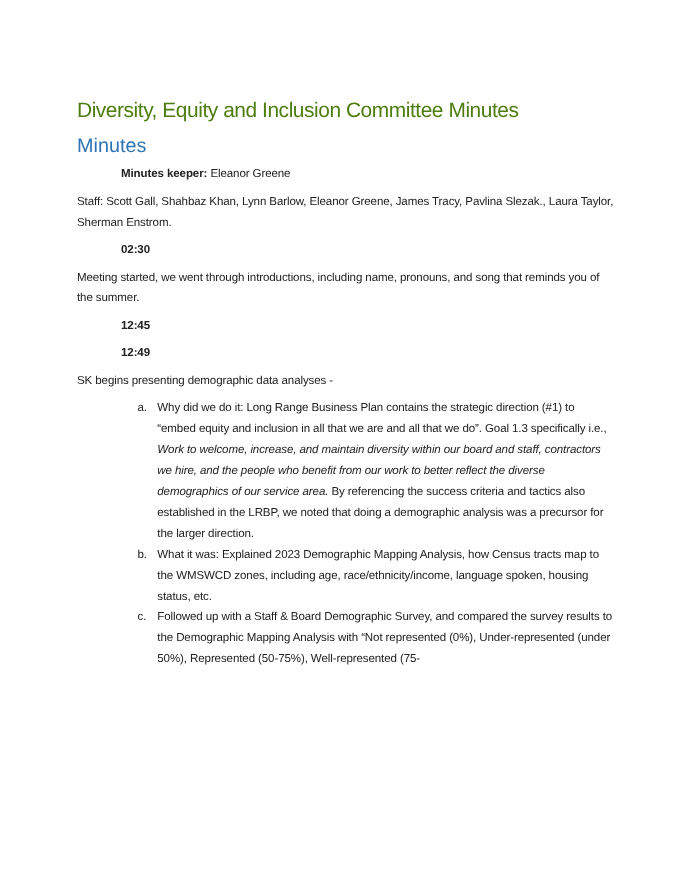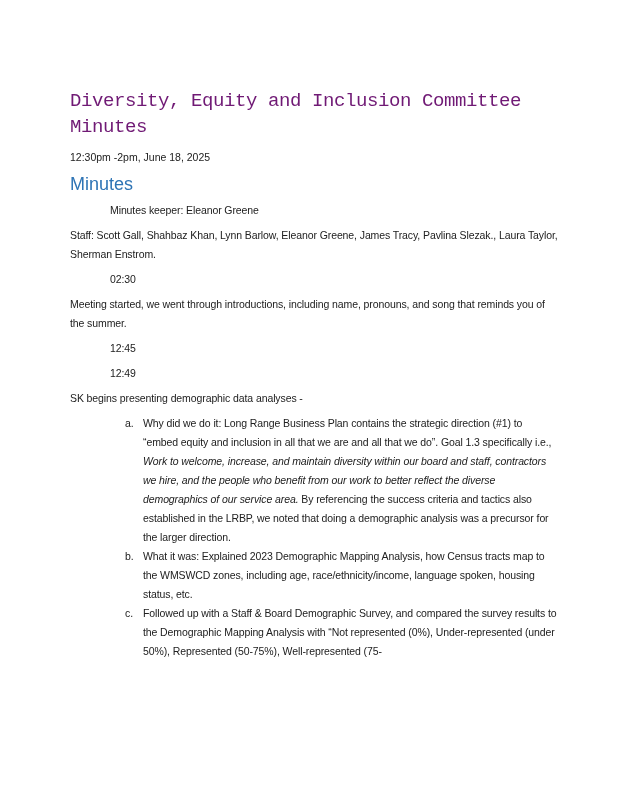--- a/index.html
+++ b/index.html
@@ -39,21 +39,21 @@
     font-weight: 400;
     line-height: 20px;
     margin: 0 0 7px 0;
   }
   .para {
     font-size: 10.5px;
     line-height: 19px;
     margin: 0 0 6px 0;
     letter-spacing: -0.1px;
   }
-  .para .b { font-weight: 400; padding-left: 40px; }
+  .para .b { font-weight: 700; padding-left: 40px; }
   .para .i, .alpha-list .i { font-style: italic; }
   .alpha-list {
     list-style: none;
     margin: 0;
     padding: 0;
     font-size: 10.5px;
     line-height: 19px;
     letter-spacing: -0.1px;
   }
   .alpha-list li {
@@ -65,22 +65,21 @@
   .alpha-list .marker {
     position: absolute;
     left: 55px;
     top: 0;
   }
 </style>
 </head>
 <body>
 
 <div class="page">
-  <h1 class="doc-title" style="color: #701a75; font-family: Liberation Mono, monospace;">Diversity, Equity and Inclusion Committee Minutes</h1>
-  <p class="date-line">12:30pm -2pm, June 18, 2025</p>
+  <h1 class="doc-title" style="color: #4d7c0f;">Diversity, Equity and Inclusion Committee Minutes</h1>
   <h2 class="section-heading" style="color: rgb(46, 116, 181);">Minutes</h2>
   <div id="paragraphs">
       <p class="para"><span class="b">Minutes keeper: </span><span>Eleanor Greene</span></p>
       <p class="para"><span>Staff: Scott Gall, Shahbaz Khan, Lynn Barlow, Eleanor Greene, James Tracy, Pavlina Slezak., Laura Taylor, Sherman Enstrom.</span></p>
       <p class="para"><span class="b">02:30</span></p>
       <p class="para"><span>Meeting started, we went through introductions, including name, pronouns, and song that reminds you of the summer.</span></p>
       <p class="para"><span class="b">12:45</span></p>
       <p class="para"><span class="b">12:49</span></p>
       <p class="para"><span>SK begins presenting demographic data analyses -</span></p>
     </div>

